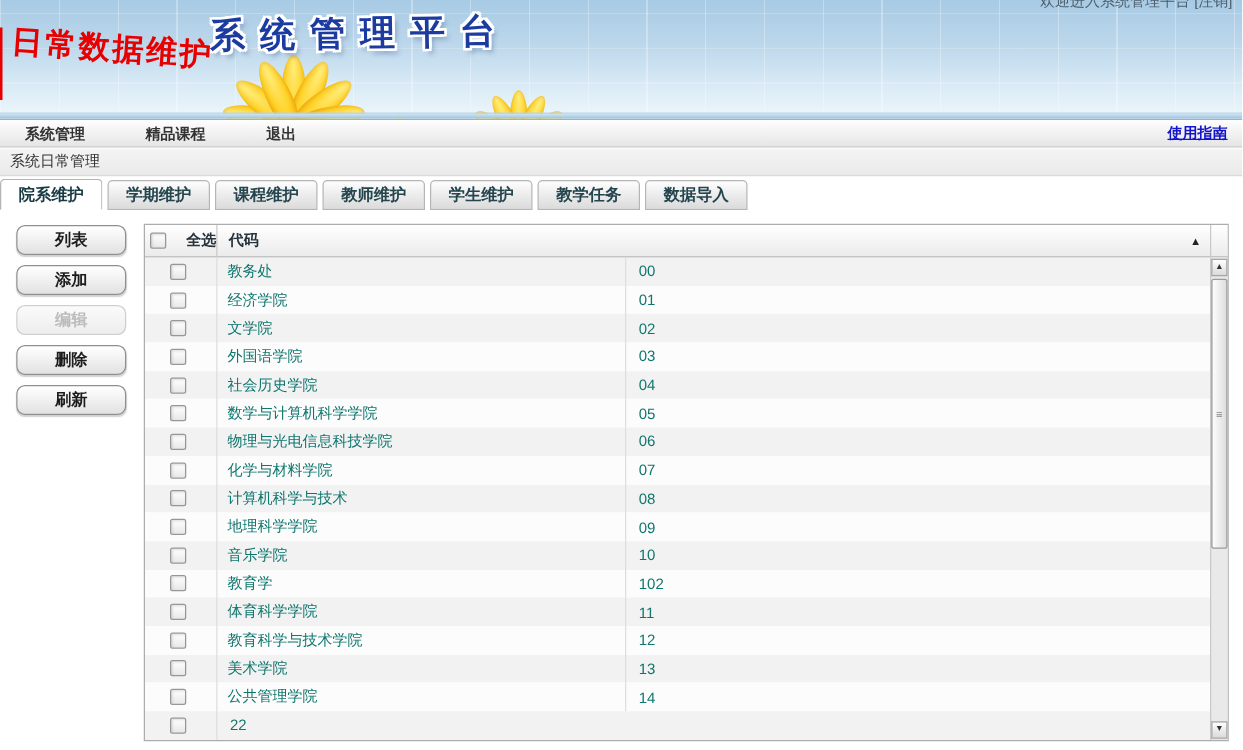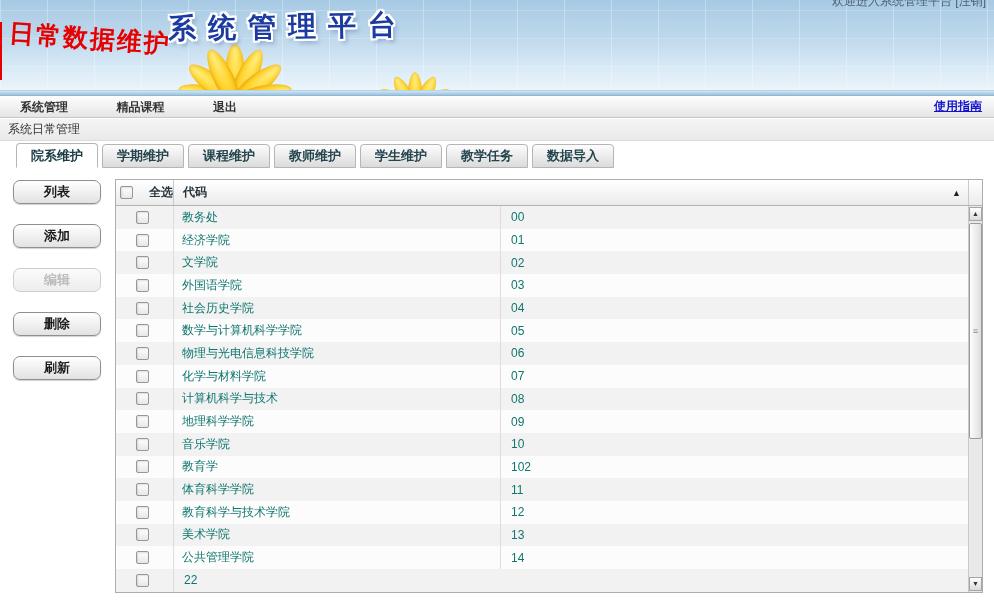--- a/index.html
+++ b/index.html
@@ -36,29 +36,29 @@
   .menu-item{font-size:12px;font-weight:bold;color:#333;margin-right:44px;cursor:pointer;white-space:nowrap;}
   .guide-link{margin-left:auto;margin-right:12px;font-size:12px;font-weight:bold;
     color:#1414cc;text-decoration:underline;cursor:pointer;white-space:nowrap;}
 
   
   .breadcrumb{position:absolute;top:119px;left:0;width:994px;height:22px;box-sizing:border-box;
     background:linear-gradient(180deg,#f4f4f4,#eaeaea);border-bottom:1px solid #dadada;
     display:flex;align-items:center;padding-left:8px;font-size:12px;color:#333;}
 
   
-  .tabbar{position:absolute;top:143px;left:0;height:25px;display:flex;align-items:center;margin-left:16px;}
+  .tabbar{position:absolute;top:143px;left:0;height:25px;display:flex;align-items:center;}
   .tab{box-sizing:border-box;height:24px;line-height:22px;padding:0 14px;margin-right:4px;
     font-size:13px;font-weight:bold;color:#24454e;text-align:center;white-space:nowrap;
     background:linear-gradient(180deg,#fdfdfd,#dbdbdb);border:1px solid #b5b5b5;
     border-radius:4px 4px 0 0;cursor:pointer;}
   .tab.active{height:25px;line-height:24px;background:#fff;border-bottom-color:#fff;color:#173a43;}
 
   
-  .side-buttons{position:absolute;left:13px;top:180px;width:88px;display:flex;flex-direction:column;gap:20px;}
+  .side-buttons{position:absolute;left:13px;top:180px;width:88px;display:flex;flex-direction:column;gap:8px;}
   .btn{box-sizing:border-box;height:24px;line-height:22px;border:1px solid #8f8f8f;border-radius:7px;
     background:linear-gradient(180deg,#ffffff,#e2e2e2);font-size:13px;font-weight:bold;color:#1c1c1c;
     text-align:center;cursor:pointer;box-shadow:0 1px 1px rgba(0,0,0,.18);}
   .btn.disabled{color:#bcbcbc;border-color:#cecece;background:linear-gradient(180deg,#fbfbfb,#ededed);
     box-shadow:none;cursor:default;}
 
   
   .grid{position:absolute;left:115px;top:179px;width:866px;height:412px;box-sizing:content-box;
     border:1px solid #adadad;background:#fff;}
   .grid-header{position:absolute;top:0;left:0;right:0;height:25px;display:flex;

